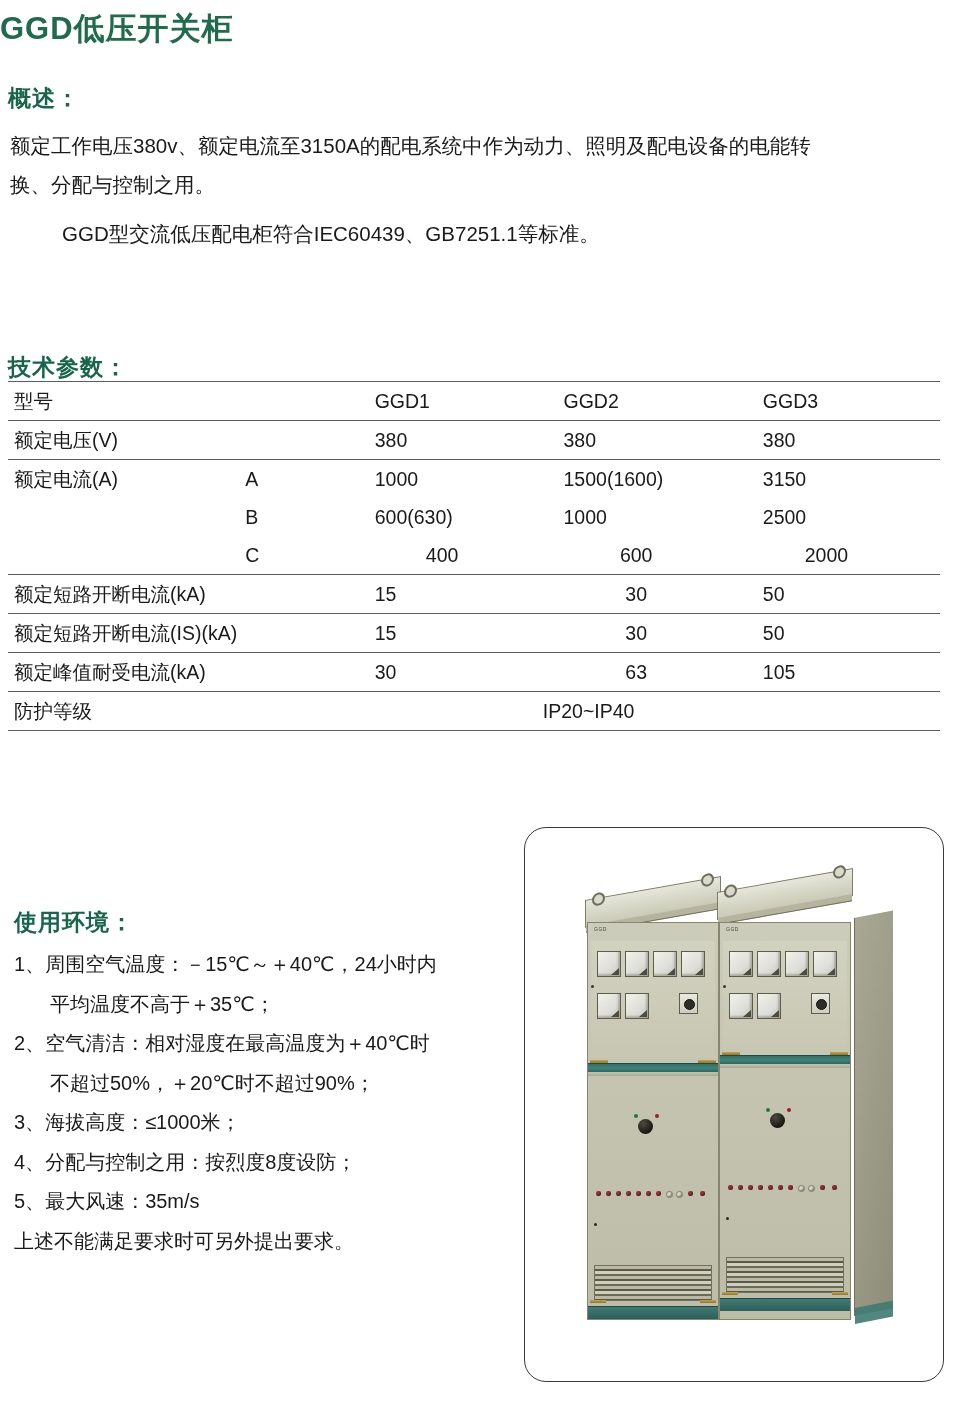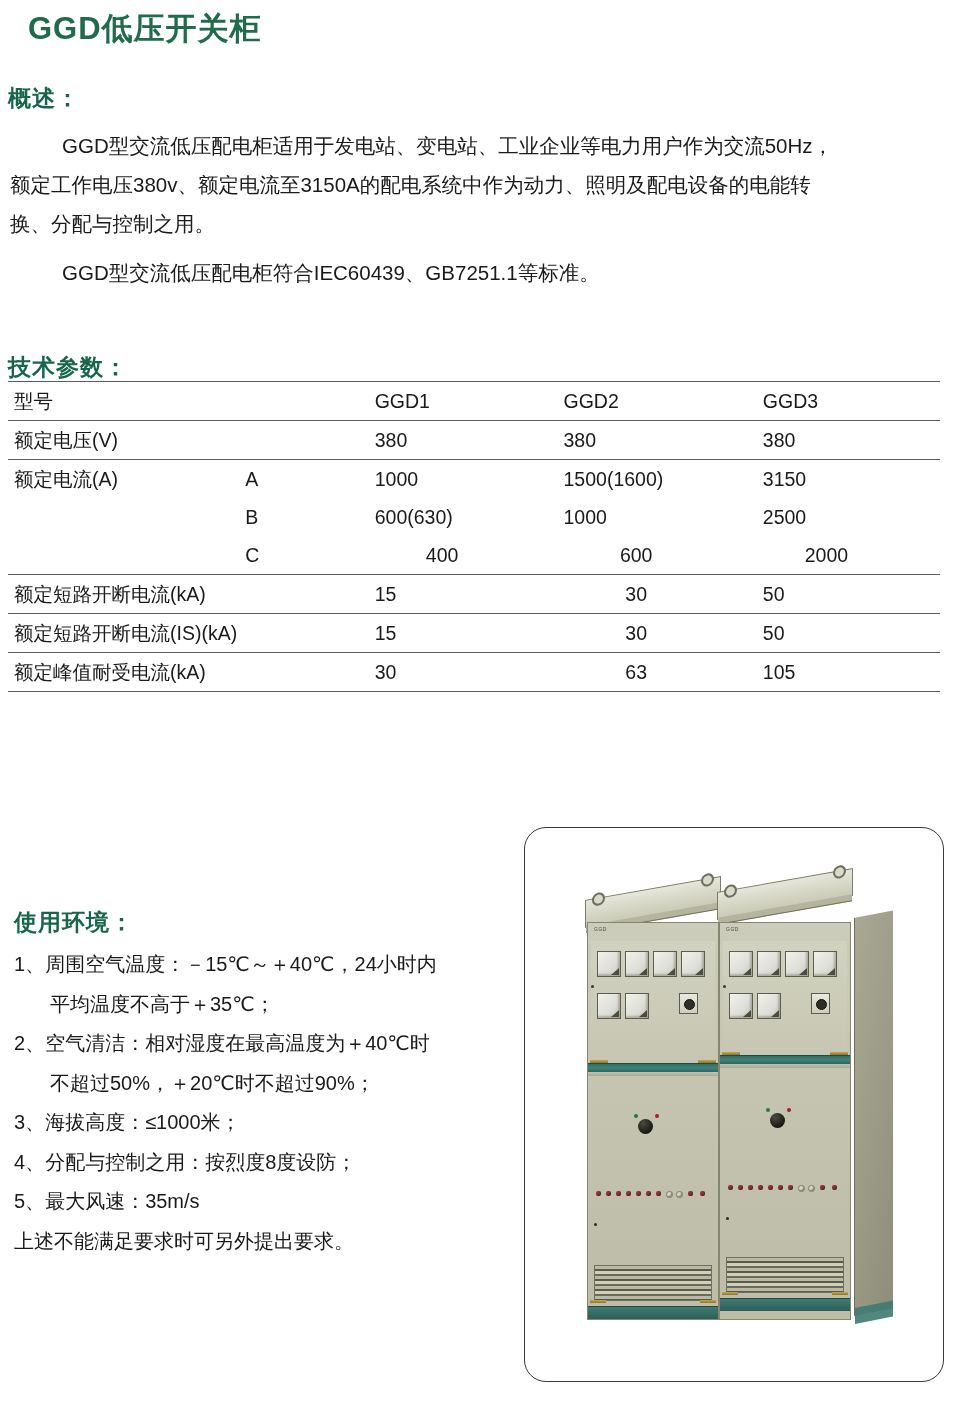--- a/index.html
+++ b/index.html
@@ -12,21 +12,21 @@
     height: 1401px;
     position: relative;
     font-family: "Liberation Sans", "DejaVu Sans", sans-serif;
     color: #1a1a1a;
     overflow: hidden;
   }
 
   
   .page-title {
     position: absolute;
-    left: 28px;
+    left: 0;
     top: 8px;
     font-size: 31px;
     font-weight: 700;
     letter-spacing: 1px;
     color: #1f6b4a;
     white-space: nowrap;
   }
 
   
   .section-heading {
@@ -324,21 +324,20 @@
   }
 </style>
 </head>
 <body>
 
 <div class="page-title">GGD低压开关柜</div>
 
 <div class="section-heading" id="overview-heading">概述：</div>
 
 <div class="overview-block">
-  <p class="overview-p indent">GGD型交流低压配电柜适用于发电站、变电站、工业企业等电力用户作为交流50Hz，</p>
   <p class="overview-p">额定工作电压380v、额定电流至3150A的配电系统中作为动力、照明及配电设备的电能转</p>
   <p class="overview-p">换、分配与控制之用。</p>
   <p class="overview-p indent p2">GGD型交流低压配电柜符合IEC60439、GB7251.1等标准。</p>
 </div>
 
 <div class="section-heading" id="specs-heading">技术参数：</div>
 
 <table class="spec-table">
   <tbody>
     <tr class="topline bordered">
@@ -389,20 +388,24 @@
       <td class="c-v1 val">15</td>
       <td class="c-v2 val-c">30</td>
       <td class="c-v3 val">50</td>
     </tr>
     <tr class="bordered">
       <td class="c-label">额定峰值耐受电流(kA)</td>
       <td class="c-sub sub-letter"></td>
       <td class="c-v1 val">30</td>
       <td class="c-v2 val-c">63</td>
       <td class="c-v3 val">105</td>
+    </tr>
+    <tr class="bordered">
+      <td class="c-label">防护等级</td>
+      <td class="ip-cell" colspan="4">IP20~IP40</td>
     </tr>
   </tbody>
 </table>
 
 <div class="section-heading" id="env-heading">使用环境：</div>
 
 <div class="env-block">
   <div class="env-item">
     <span>1、</span><span>周围空气温度：－15℃～＋40℃，24小时内</span>
     <span class="cont">平均温度不高于＋35℃；</span>

